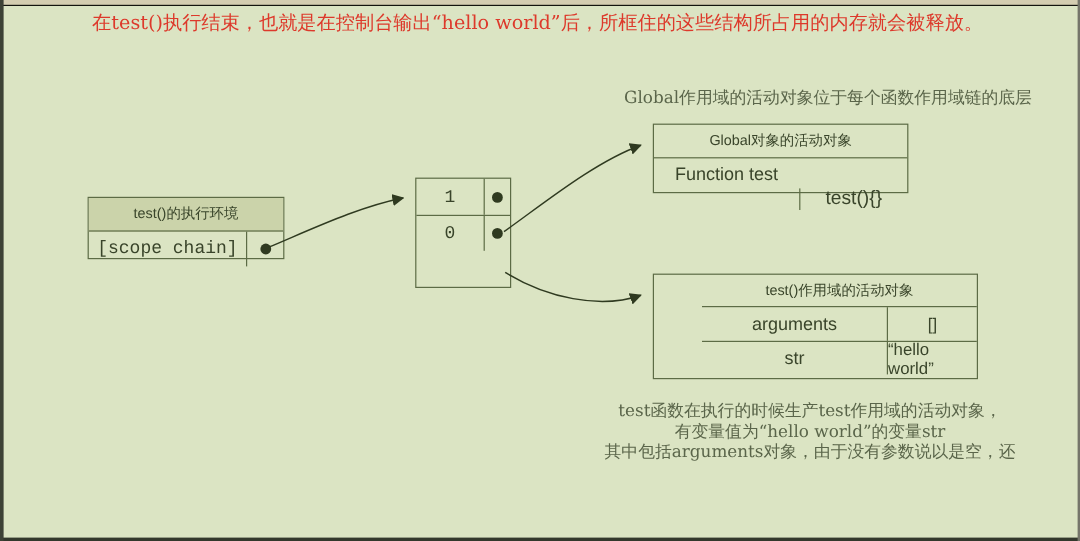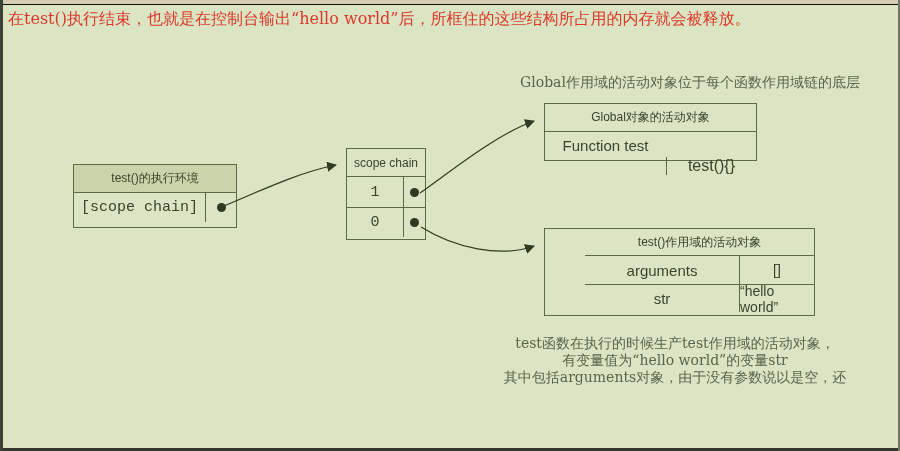--- a/index.html
+++ b/index.html
@@ -9,42 +9,42 @@
   }
   
   .edge-top{position:absolute;top:0;left:0;right:0;height:4px;background:#d4cdb1;border-bottom:1px solid #14140f;z-index:10;}
   .edge-left{position:absolute;top:0;left:0;bottom:0;width:3px;background:#3d4236;z-index:11;}
   .edge-right{position:absolute;top:0;right:0;bottom:0;width:2px;background:#75756a;z-index:11;}
   .edge-bottom{position:absolute;left:0;right:0;bottom:0;height:3px;background:#33382c;z-index:10;}
 
   .title{
     position:absolute;left:8px;top:9px;width:880px;
     font-family:"DejaVu Serif","Liberation Serif",serif;
-    font-size:16px;line-height:20px;color:#dd392b;white-space:nowrap;
+    font-size:16px;line-height:20px;color:#dd392b;white-space:nowrap;text-align:center;
   }
   .note{
     font-family:"DejaVu Serif","Liberation Serif",serif;
     color:#5a654a;font-size:14px;line-height:17px;text-align:center;
     position:absolute;
   }
   .note-global{left:520px;top:74px;width:340px;}
   .note-test{left:450px;top:335px;width:450px;}
 
   
   .box{position:absolute;border:1px solid #5c6b45;box-sizing:border-box;z-index:2;}
   .box-header{border-bottom:1px solid #5c6b45;display:flex;align-items:center;justify-content:center;
     font-size:12px;box-sizing:border-box;}
   .box-row{display:flex;box-sizing:border-box;}
   .box-row + .box-row{border-top:1px solid #5c6b45;}
   .cell{display:flex;align-items:center;justify-content:center;box-sizing:border-box;}
   .cell + .cell{border-left:1px solid #5c6b45;}
   .dot{width:9px;height:9px;border-radius:50%;background:#2f3a20;display:block;}
 
   
-  .left-box{left:73px;top:164px;width:164px;height:64px;}
+  .left-box{left:73px;top:164px;width:164px;height:52px;}
   .left-box .box-header{height:28px;background:#cbd3aa;}
   .left-box .box-row{height:29px;}
   .left-box .cell-main{flex:1;font-family:"Liberation Mono","DejaVu Sans Mono",monospace;font-size:15px;}
   .left-box .cell-dot{width:31px;}
 
   
   .scope-box{left:346px;top:148px;width:80px;height:92px;}
   .scope-box .box-header{height:28px;background:transparent;}
   .scope-box .box-row{height:30px;}
   .scope-box .cell-main{flex:1;font-family:"Liberation Mono","DejaVu Sans Mono",monospace;font-size:15px;}
@@ -84,21 +84,20 @@
     <div class="box-header">test()的执行环境</div>
     <div class="box-row">
       <div class="cell cell-main">[scope chain]</div>
       <div class="cell cell-dot">
         <span class="dot"></span>
       </div>
     </div>
   </div>
 
   <div class="box scope-box">
-    <div class="box-header">scope chain</div>
     <div class="box-row">
       <div class="cell cell-main">1</div>
       <div class="cell cell-dot">
         <span class="dot"></span>
       </div>
     </div>
     <div class="box-row">
       <div class="cell cell-main">0</div>
       <div class="cell cell-dot">
         <span class="dot"></span>

